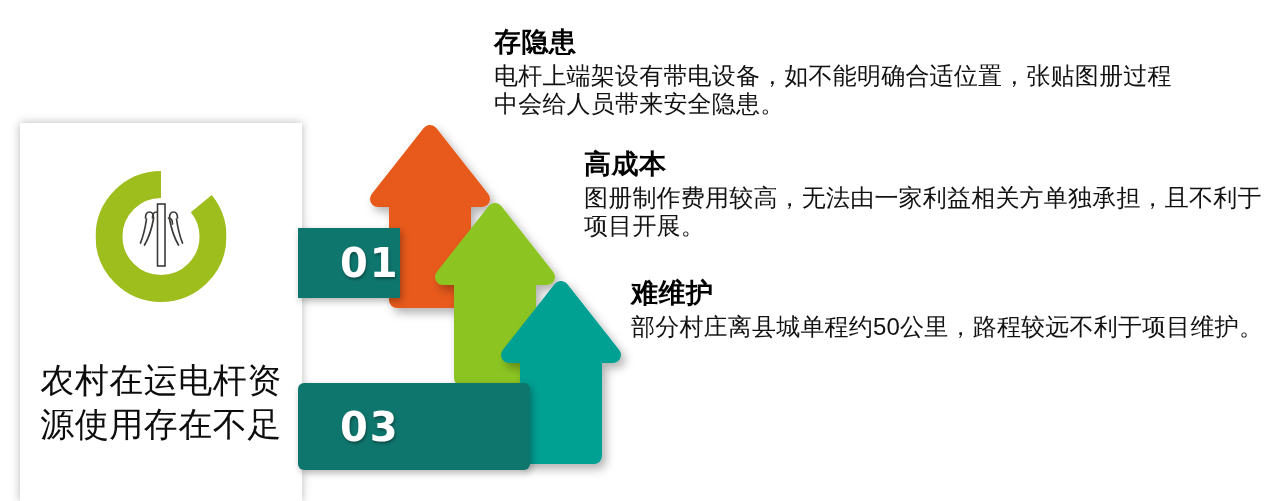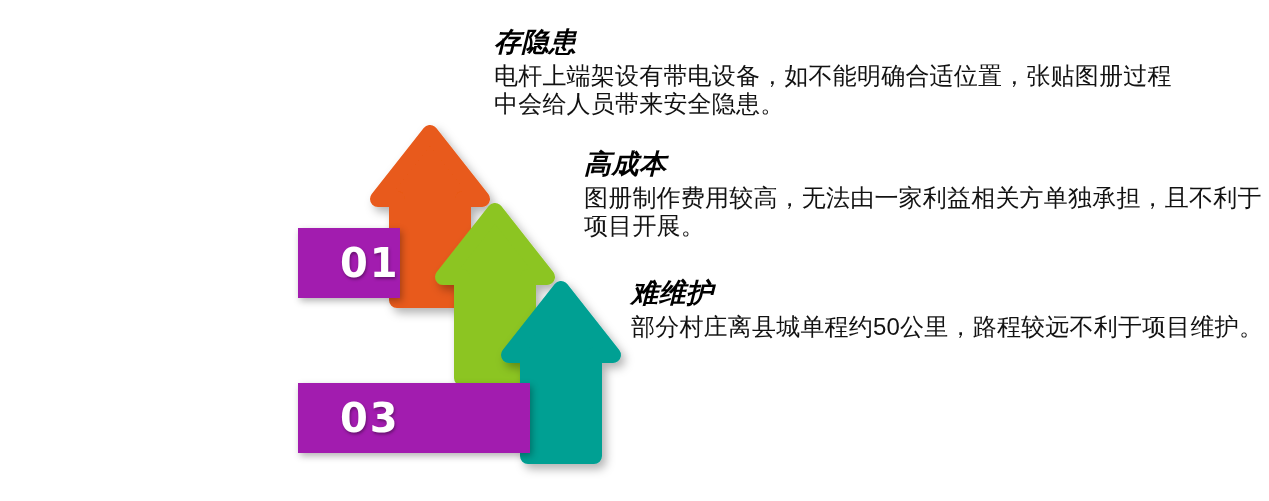--- a/index.html
+++ b/index.html
@@ -28,56 +28,79 @@
     letter-spacing:.5px;
     white-space:pre-line;
   }
 
   
   .arrows{position:absolute;left:0;top:0;width:1269px;height:501px;pointer-events:none;}
 
   
   .bar{
     position:absolute;
-    background:#a21caf;
+    background:#0f766e;
     box-shadow:2px 3px 7px rgba(0,0,0,.30);
     display:flex;align-items:center;
   }
   .bar-num{
     color:#ffffff;font-weight:bold;font-size:40px;letter-spacing:2px;
     margin-left:42px;
     text-shadow:1px 2px 3px rgba(0,0,0,.35);
     font-family:"DejaVu Sans","Liberation Sans",sans-serif;
   }
   #bar1{left:298px;top:228px;width:102px;height:70px;}
   #bar2{left:298px;top:305px;width:167px;height:70px;}
-  #bar3{left:298px;top:383px;width:232px;height:70px;}
+  #bar3{left:298px;top:383px;width:232px;height:87px;border-radius:6px;}
 
   
   .block{position:absolute;}
   .block h3{
     margin:0 0 4px 0;
     font-size:27px;line-height:32px;font-weight:bold;color:#000000;
     letter-spacing:.5px;
-    font-style:italic;
   }
   .block p{
     margin:0;
     font-size:24px;line-height:28px;color:#121212;
     letter-spacing:.2px;
   }
   #block1{left:494px;top:26px;width:700px;}
   #block2{left:584px;top:148px;width:690px;}
   #block3{left:631px;top:277px;width:640px;}
 </style>
 </head>
 <body>
 
 <div id="stage">
 
+  <div class="left-panel">
+
+    <div class="donut-wrap">
+      <svg width="131" height="131" viewBox="0 0 131 131" aria-hidden="true">
+
+        <circle cx="65.5" cy="65.5" r="52" fill="none" stroke="#9EBE1E" stroke-width="27" stroke-dasharray="281 46" stroke-dashoffset="-46" transform="rotate(-90 65.5 65.5)"></circle>
+
+        <g stroke="#3c3a38" stroke-width="1.7" fill="none" stroke-linecap="round">
+          <rect x="62" y="33" width="7.5" height="62" fill="#ffffff" stroke="#3c3a38" stroke-width="1.6"></rect>
+          <path d="M50 47 q0 -6 4 -6 q4 0 4 6"></path>
+          <path d="M57 47 q0 -6 4 -6"></path>
+          <path d="M73 47 q4 0 4 6"></path>
+          <path d="M74 47 q0 -6 4 -6 q4 0 4 6"></path>
+          <path d="M51 48 q-2 14 -6 24"></path>
+          <path d="M58 48 q-3 16 -9 26"></path>
+          <path d="M74 48 q3 16 9 26"></path>
+          <path d="M81 48 q2 14 6 24"></path>
+        </g>
+      </svg>
+    </div>
+
+    <div class="panel-caption">农村在运电杆资
+源使用存在不足</div>
+  </div>
 
   <svg class="arrows" width="1269" height="501" viewBox="0 0 1269 501">
     <defs>
       <filter id="sh" x="-40%" y="-40%" width="190%" height="190%">
         <feDropShadow dx="4" dy="5" stdDeviation="5" flood-color="#000000" flood-opacity="0.30"></feDropShadow>
       </filter>
     </defs>
 
     <path filter="url(#sh)" fill="#E85A1A" stroke="#E85A1A" stroke-width="16" stroke-linejoin="round" d="M397 300 L397 199 L378 199 L430 133 L482 199 L463 199 L463 300 Z"></path>
 

